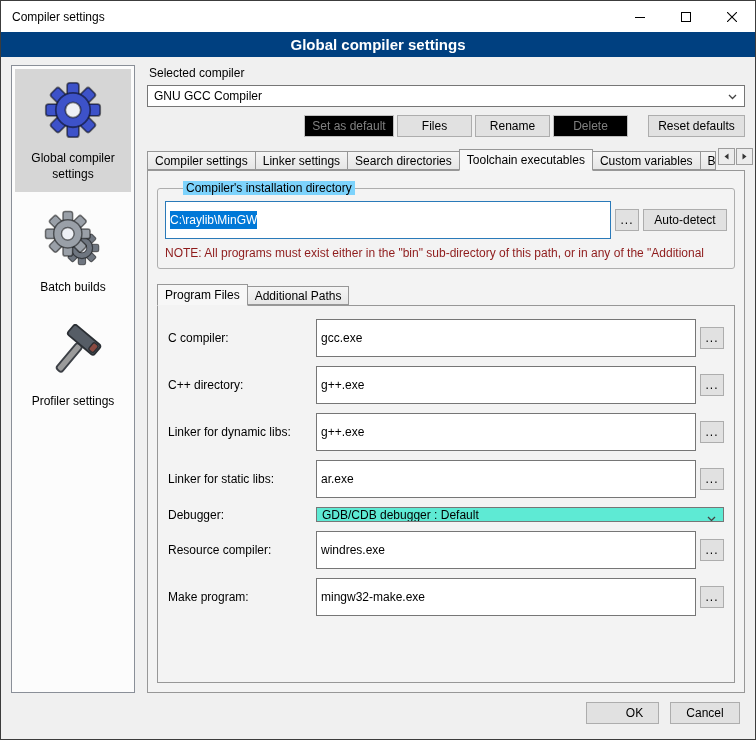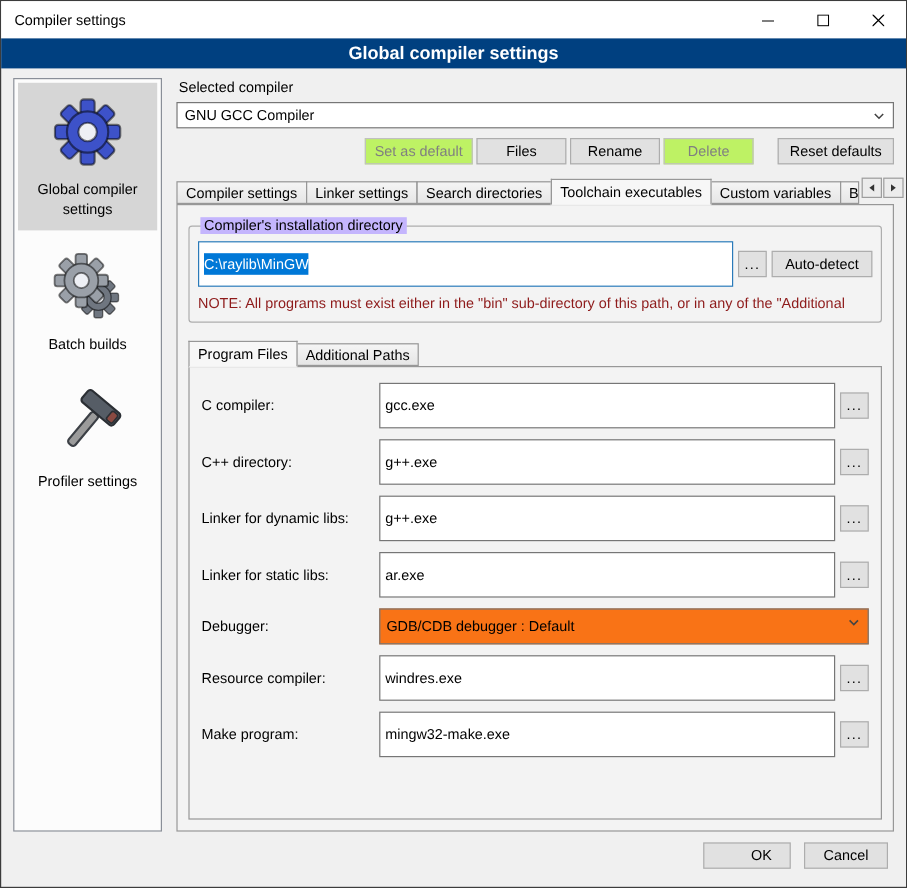--- a/index.html
+++ b/index.html
@@ -49,21 +49,21 @@
     position: relative; white-space: nowrap; overflow: hidden;
   }
   .chev { position: absolute; right: 7px; top: 8px; }
   
   .btn {
     height: 22px; background: #e1e1e1; border: 1px solid #adadad;
     font-size: 12px; font-family: inherit;
     display: inline-flex; align-items: center; justify-content: center;
     cursor: default; white-space: nowrap;
   }
-  .btn.disabled { background: #bef264; border-color: #c0c0c0; color: #808080; }
+  .btn.disabled { background: #000000; border-color: #c0c0c0; color: #808080; }
   .btnrow { display: flex; justify-content: flex-end; align-items: center; gap: 3px; margin-top: 8px; }
   .w-setdef { min-width: 90px; }
   .w-copy, .w-rename, .w-delete { min-width: 75px; }
   .w-reset { min-width: 97px; margin-left: 17px; }
   
   .tabbar { display: flex; align-items: flex-end; margin-top: 11px; height: 22px; flex-shrink: 0; }
   .tab {
     height: 19px; padding: 0 7px;
     background: linear-gradient(#f5f5f5, #e6e6e6);
     border: 1px solid #979797;
@@ -83,41 +83,41 @@
   .tabpage {
     flex: 1; border: 1px solid #979797; background: #f3f3f3;
     padding: 12px 9px 9px; display: flex; flex-direction: column; min-height: 0;
     position: relative; z-index: 1;
   }
   
   .groupbox {
     border: 1px solid #aeaeae; border-radius: 3px; position: relative;
     padding: 12px 7px 8px; margin-top: 5px; flex-shrink: 0;
   }
-  .groupbox .legend { position: absolute; top: -8px; left: 9px; background: #c4b5fd; padding: 0 3px; }
+  .groupbox .legend { position: absolute; top: -8px; left: 25px; background: #7dd3fc; padding: 0 3px; }
   .dir-row { display: flex; align-items: center; gap: 4px; }
   .text-input {
     height: 22px; background: #fff; border: 1px solid #767676;
     display: flex; align-items: center; padding: 18px 4px;
     overflow: hidden; white-space: nowrap;
   }
   .dir-input { flex: 1; border-color: #2a7ab9; }
   .sel-text { background: #0078d7; color: #fff; padding: 2px 0; }
   .browse { min-width: 24px; width: 24px; padding: 0; letter-spacing: 1px; }
   .autodetect { min-width: 84px; padding: 0 10px; }
   .note { margin-top: 7px; color: #8e1b1b; white-space: nowrap; overflow: hidden; }
   
   .subtabbar { display: flex; align-items: flex-end; margin-top: 15px; height: 21px; flex-shrink: 0; }
   .subpage { flex: 1; border: 1px solid #979797; background: #f3f3f3; padding: 13px 10px; min-height: 0; }
   .form-row { display: flex; align-items: center; margin-bottom: 9px; }
   .form-label { width: 148px; flex-shrink: 0; }
   .form-input { flex: 1; }
   .form-browse { margin-left: 4px; }
   .select {
-    flex: 1; height: 30px; background: #f97316; border: 1px solid #767676;
+    flex: 1; height: 15px; background: #5eead4; border: 1px solid #767676;
     display: flex; align-items: center; padding: 0 22px 0 5px;
     position: relative; white-space: nowrap; overflow: hidden;
   }
   
   .footer { height: 42px; flex-shrink: 0; display: flex; justify-content: flex-end; align-items: center; gap: 11px; padding: 0 15px 10px; }
   .w-ok { min-width: 73px; padding-left: 24px; }
   .w-cancel { min-width: 70px; }
 </style>
 </head>
 <body>

